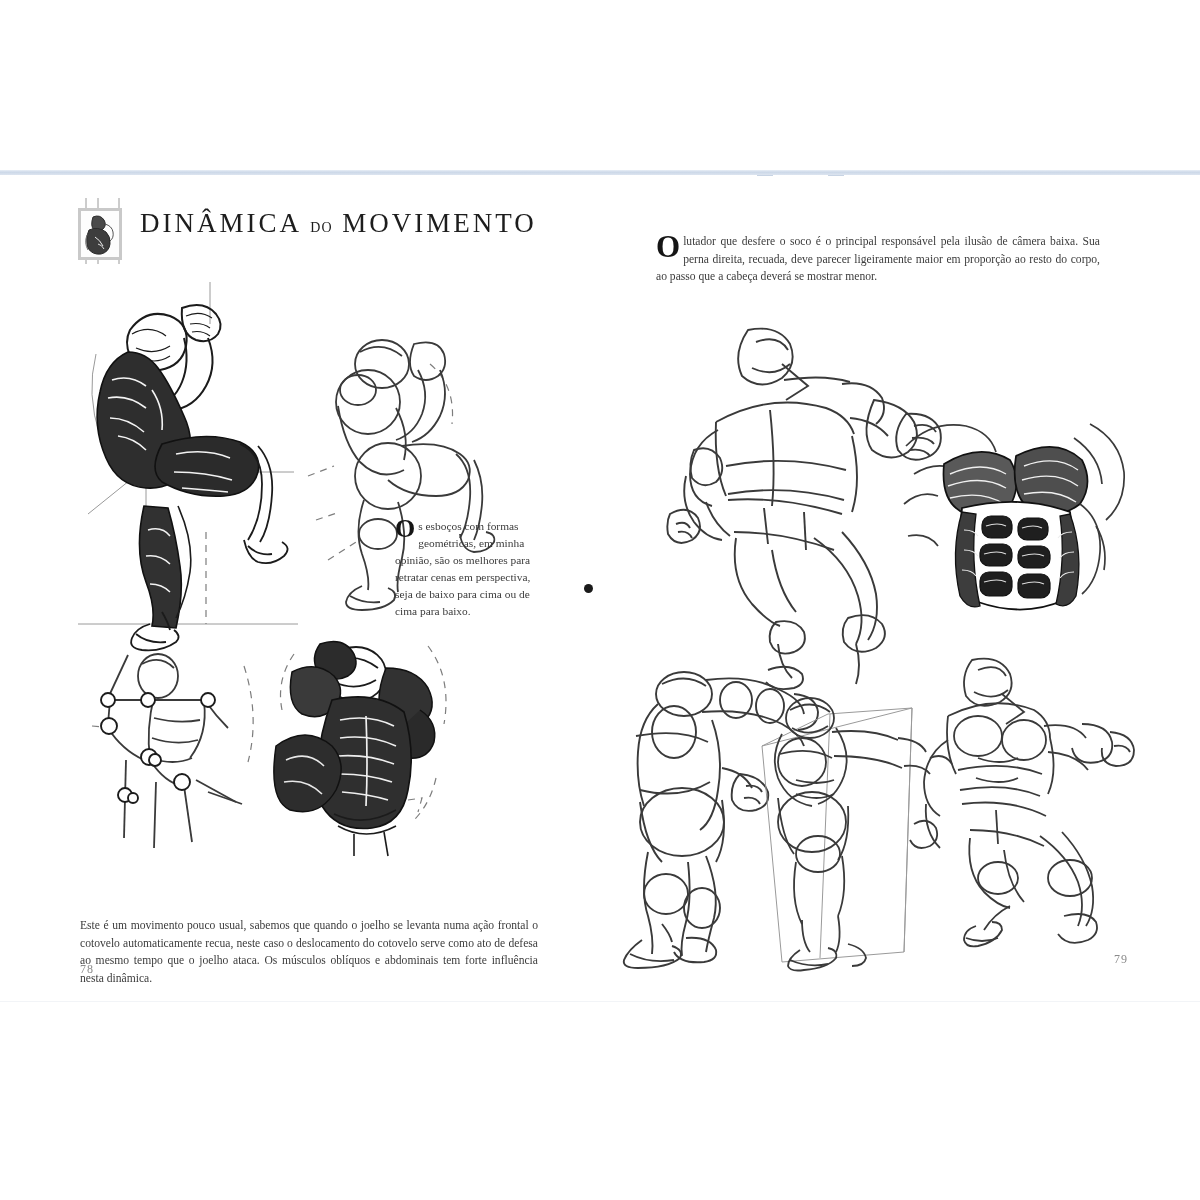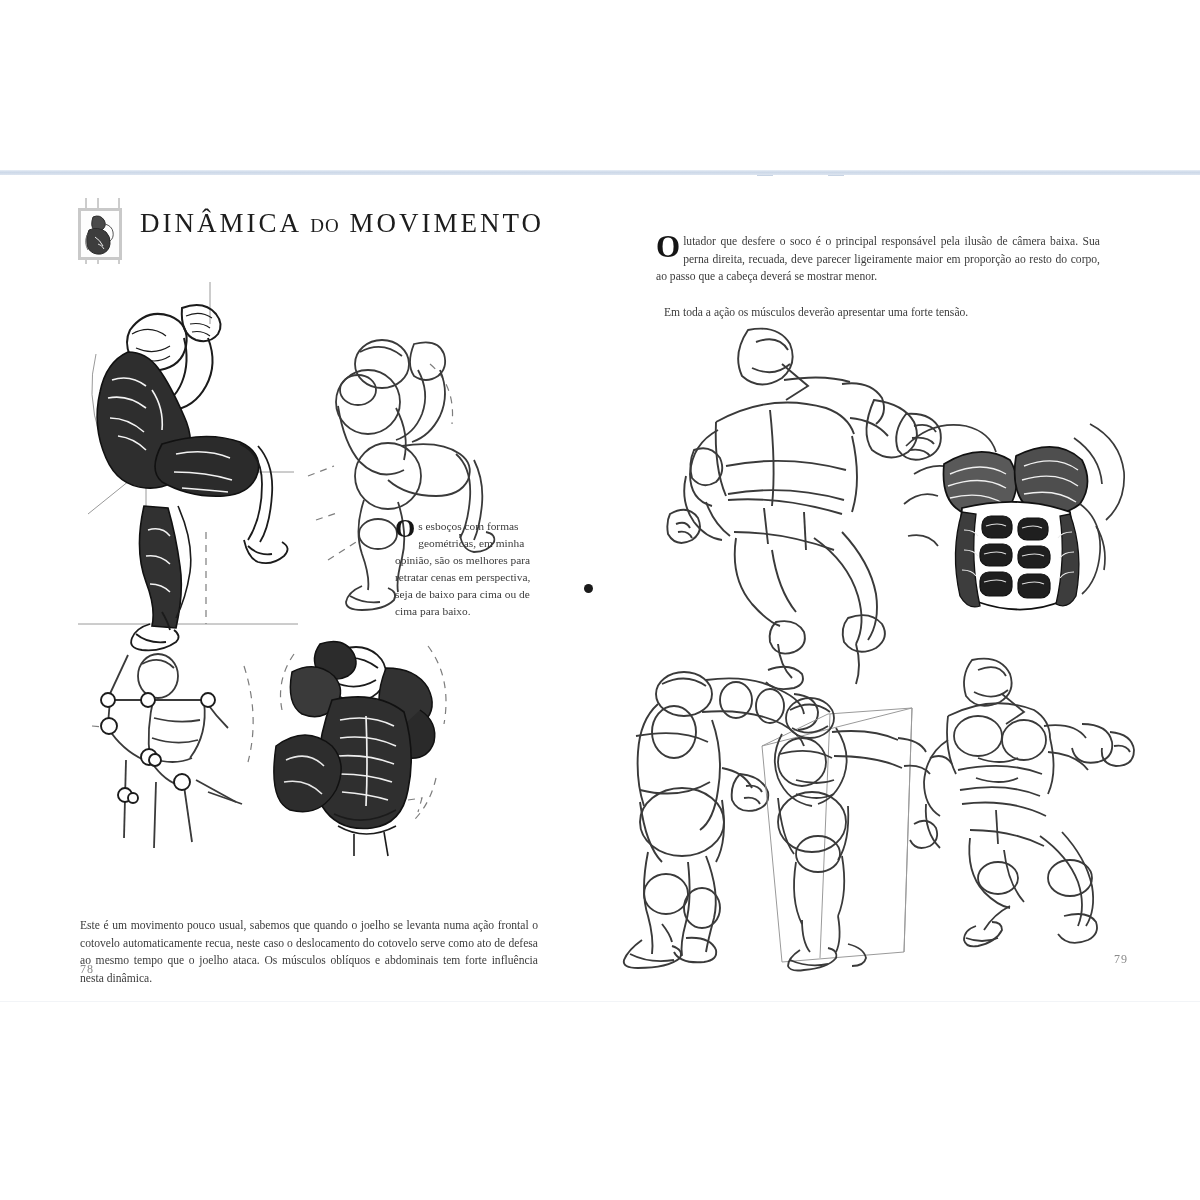--- a/index.html
+++ b/index.html
@@ -50,21 +50,21 @@
   .title-l1{
     font-size:25px;letter-spacing:7px;color:#b9b9b9;
     font-family:"Liberation Serif", serif;white-space:nowrap;line-height:30px;
   }
   .title-l1 .amp{font-size:17px;letter-spacing:3px;}
   .title-l2{
     font-size:27px;letter-spacing:3px;color:#1d1d1d;
     font-family:"Liberation Serif", serif;white-space:nowrap;line-height:34px;
     margin-top:2px;
   }
-  .title-l2 .sm{font-size:19px;letter-spacing:1px;}
+  .title-l2 .sm{font-size:14px;letter-spacing:1px;}
 
   
   .para{
     font-family:"Liberation Serif", serif;
     font-size:11.6px;line-height:17.5px;color:#3b3b3b;
     text-align:justify;
   }
   .dropcap{
     float:left;font-size:31px;line-height:27px;font-weight:bold;
     color:#151515;margin:0 3px 0 0;font-family:"Liberation Serif", serif;
@@ -344,23 +344,20 @@
 
   <div class="gutter-dot" style="left:584px;top:584px;"></div>
   <div class="gutter-dot" style="left:638px;top:584px;"></div>
 
   <div class="page page-right">
 
     <div class="para rp-para1">
       <span class="dropcap">O</span><span>lutador que desfere o soco é o principal responsável pela ilusão de câmera baixa. Sua perna direita, recuada, deve parecer ligeiramente maior em proporção ao resto do corpo, ao passo que a cabeça deverá se mostrar menor.</span>
     </div>
 
-    <div class="para rp-para2">
-      <span>Em toda a ação os músculos deverão apresentar uma forte tensão.</span>
-    </div>
 
     <div class="art" style="left:60px;top:150px;">
       <svg width="320" height="360" viewBox="0 0 320 360">
         <g class="ink-l" stroke-width="1.9">
 
           <path d="M84 4 q30 -6 42 14 q8 20 -8 34 q-22 14 -40 -2 q-10 -22 6 -46z"></path>
           <path d="M92 16 q22 -8 32 8"></path>
           <path d="M88 42 q22 10 38 -4"></path>
 
           <path d="M118 38 l26 22 l-22 14"></path>

